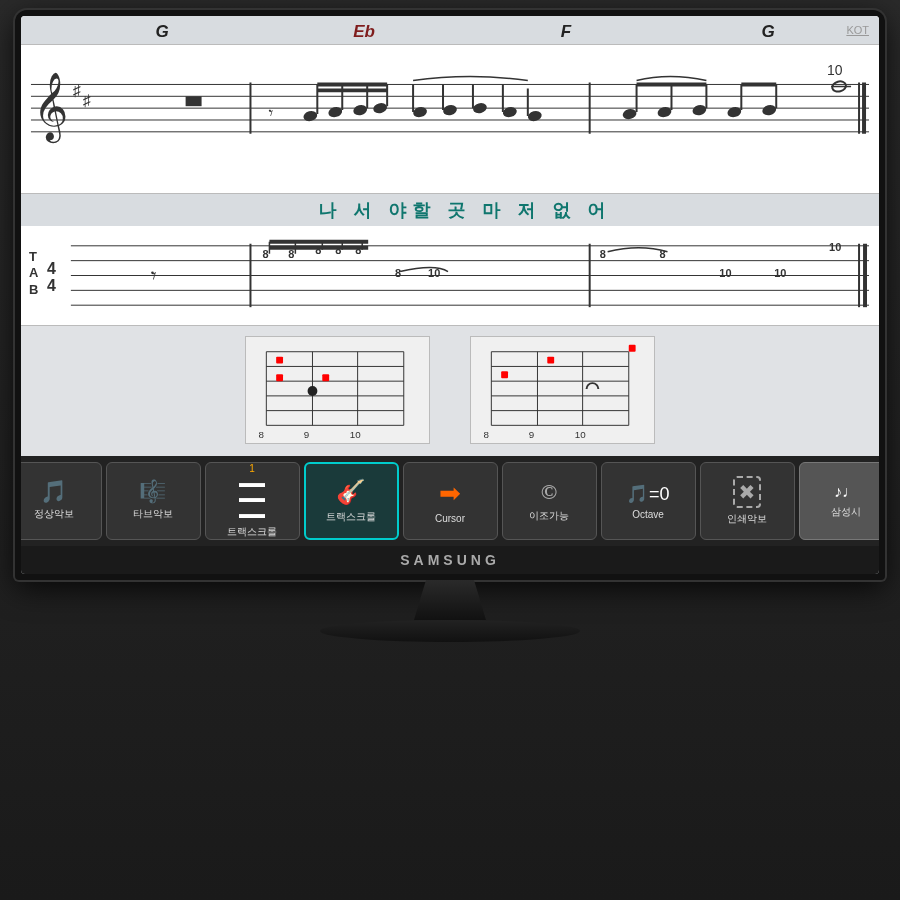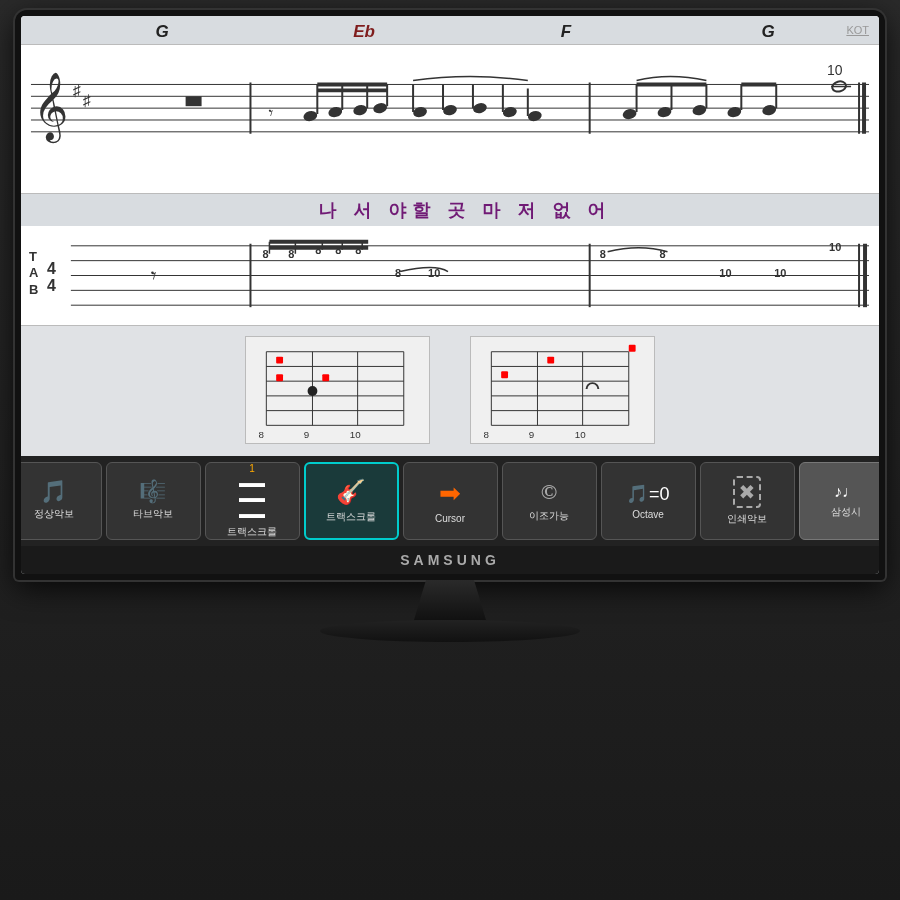--- a/index.html
+++ b/index.html
@@ -280,21 +280,21 @@
 
             <path d="M 617 36 Q 650 28 687 36" stroke="#333" fill="none" stroke-width="1.5"></path>
 
             <text x="808" y="30" font-size="14" fill="#333">10</text>
             <ellipse cx="820" cy="42" rx="7" ry="5" fill="none" stroke="#333" stroke-width="2" transform="rotate(-15,820,42)"></ellipse>
 
             <line x1="812" y1="42" x2="832" y2="42" stroke="#333" stroke-width="1.5"></line>
           </svg>
         </div>
 
-        <div style="background:#d8dce0; padding: 4px 0; text-align:center; font-size:18px; color:#701a75; font-weight:bold; letter-spacing:6px; padding-left:30px;">
+        <div style="background:#d8dce0; padding: 4px 0; text-align:center; font-size:18px; color:#0f766e; font-weight:bold; letter-spacing:6px; padding-left:30px;">
           <span>나 서 야할 곳 마 저    없 어</span>
         </div>
 
         <div class="tab-container">
           <svg width="100%" height="100%" viewBox="0 0 860 100" preserveAspectRatio="none">
 
             <text x="8" y="35" font-size="13" fill="#333" font-weight="bold">T</text>
             <text x="8" y="52" font-size="13" fill="#333" font-weight="bold">A</text>
             <text x="8" y="69" font-size="13" fill="#333" font-weight="bold">B</text>
 

